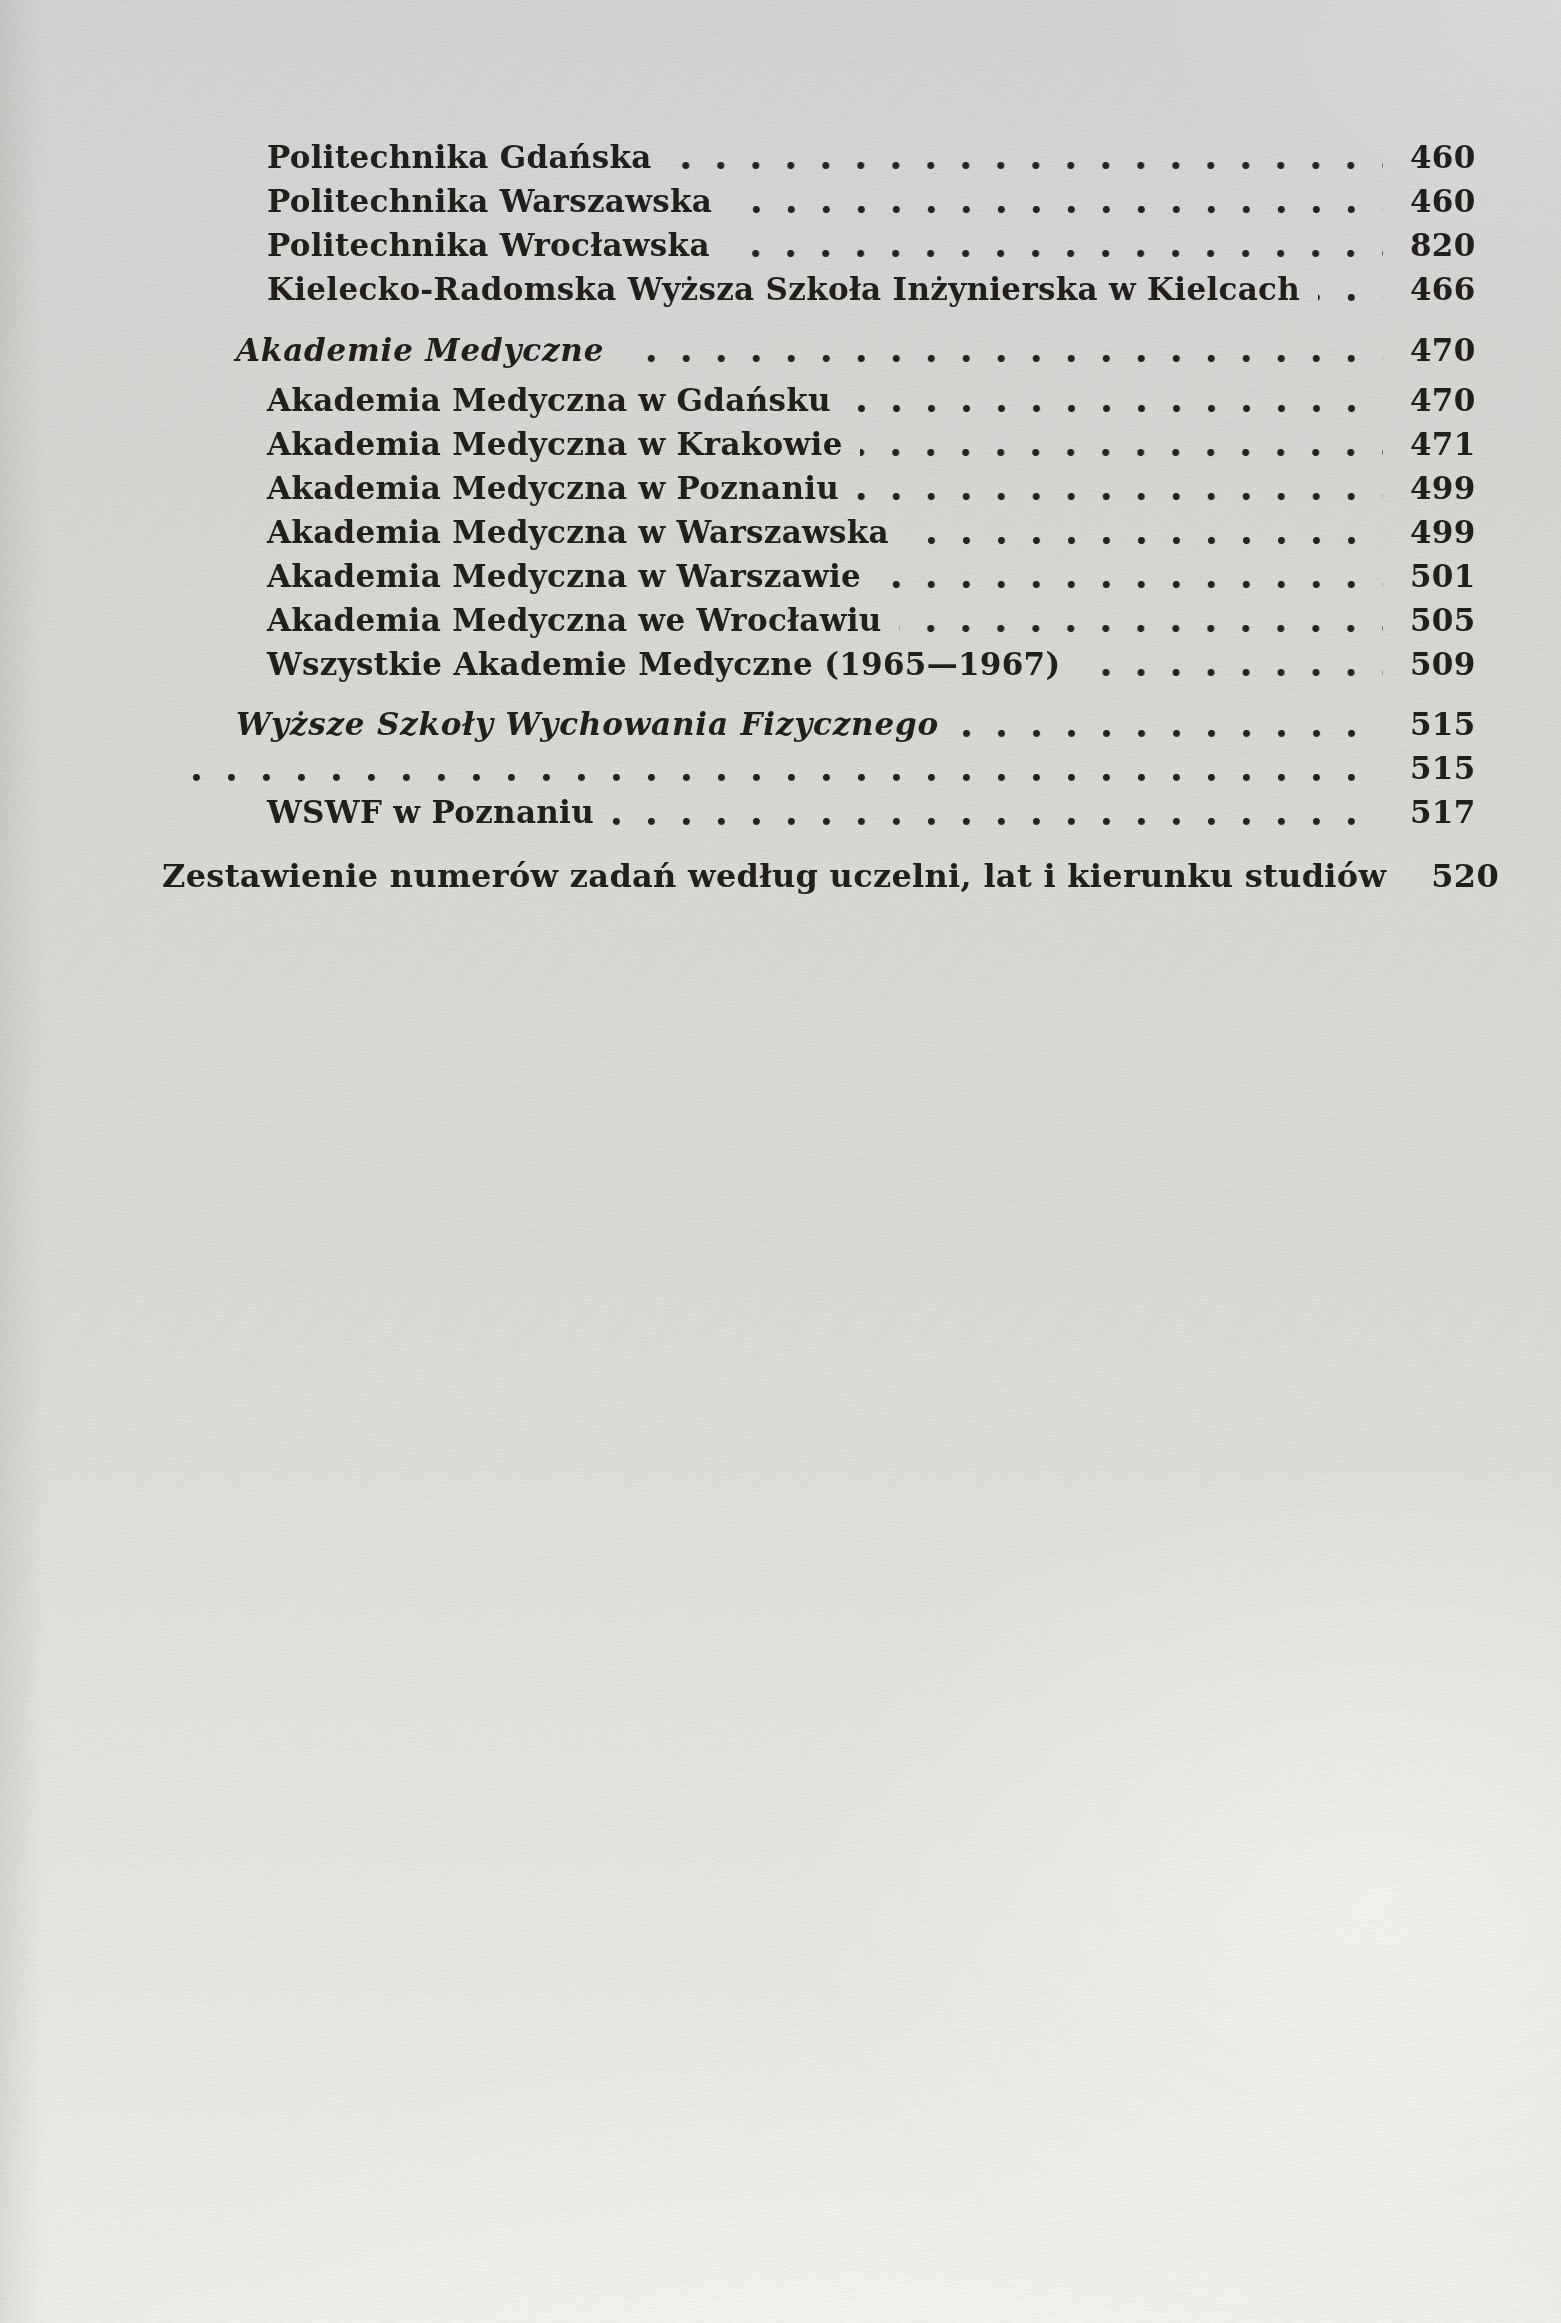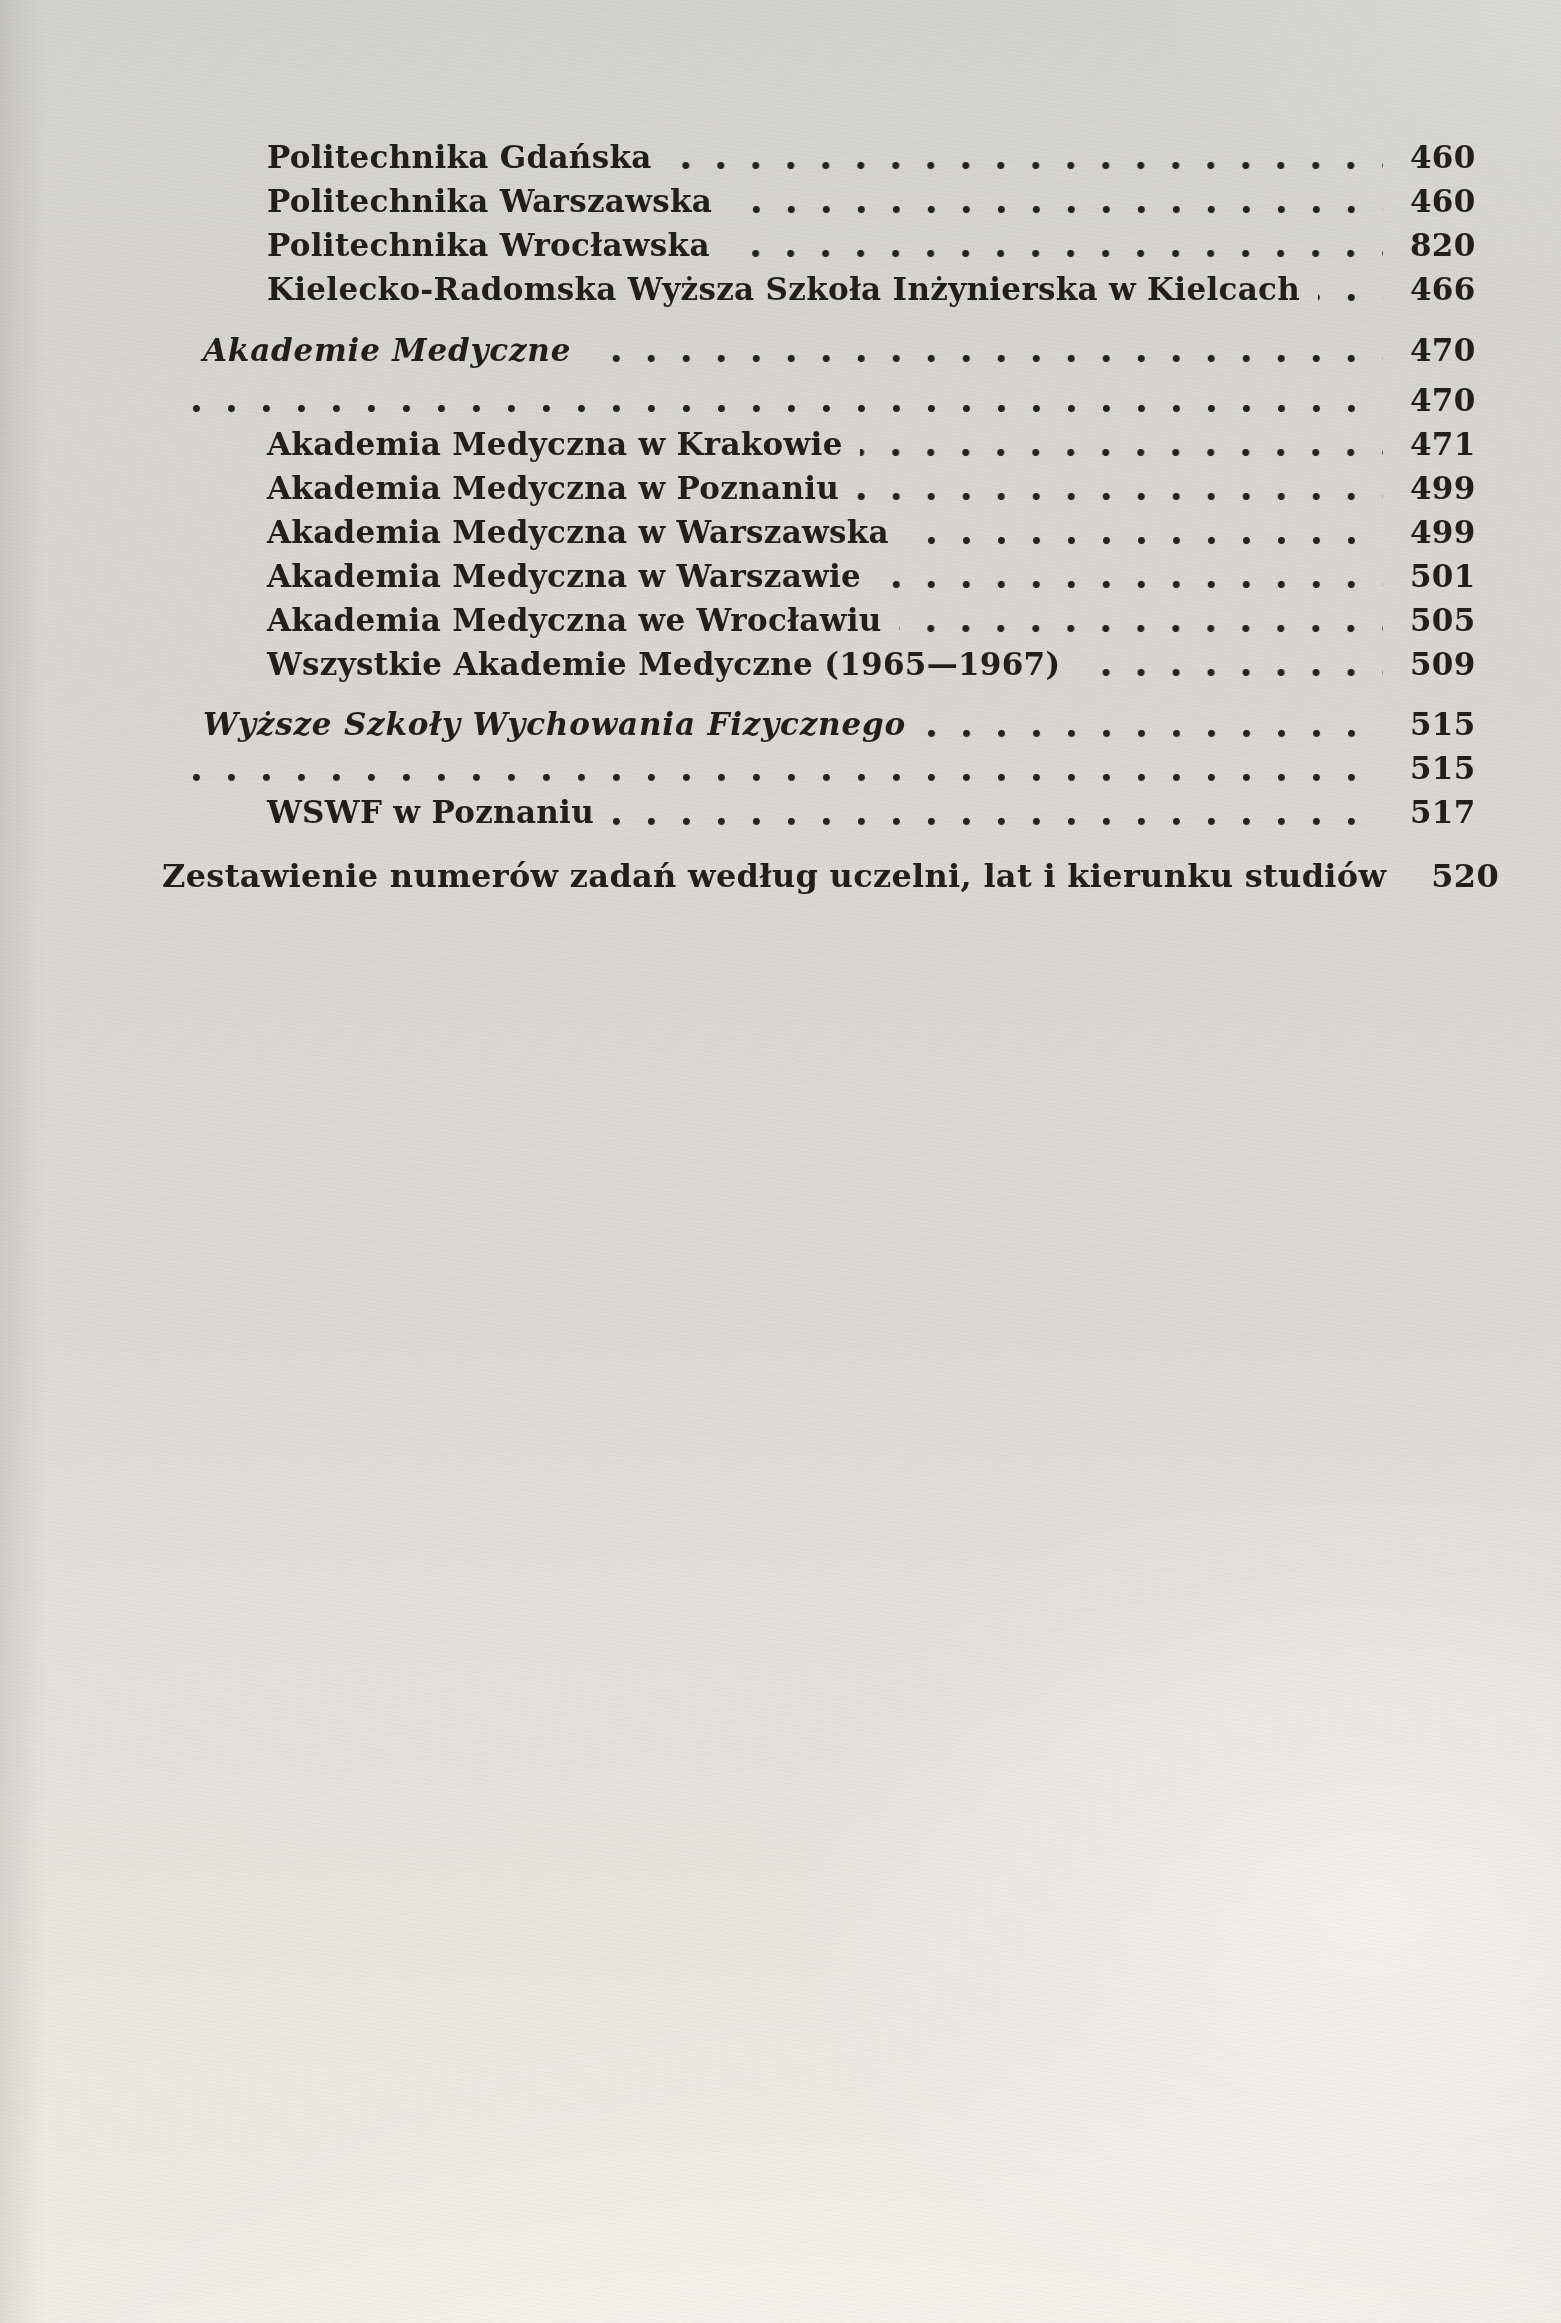--- a/index.html
+++ b/index.html
@@ -38,21 +38,21 @@
   .row {
     display: flex;
     align-items: flex-start;
     line-height: 44px;
     font-size: 31px;
     font-weight: 700;
     letter-spacing: 0.3px;
     white-space: nowrap;
   }
   .row .label { flex: 0 0 auto; }
-  .lvl1 .label { margin-left: 41px; font-style: italic; letter-spacing: 0.8px; }
+  .lvl1 .label { margin-left: 74px; font-style: italic; letter-spacing: 0.8px; }
   .lvl2 .label { margin-left: 105px; }
   .lvl0 { font-size: 32px; }
   .gap    { margin-top: 16.7px; }
   .gap-sm { margin-top: 5.9px; }
   .gap-lg { margin-top: 20px; }
   .leader {
     flex: 1 1 auto;
     align-self: flex-end;
     height: 8.8px;
     margin: 0 27.4px 7.8px 17.6px;
@@ -98,20 +98,21 @@
     <span class="pageno">466</span>
   </div>
 
   <div class="row lvl1 gap">
     <span class="label">Akademie Medyczne</span>
     <span class="leader"></span>
     <span class="pageno">470</span>
   </div>
 
   <div class="row lvl2 gap-sm">
+    <span class="label">Akademia Medyczna w Gdańsku</span>
     <span class="leader"></span>
     <span class="pageno">470</span>
   </div>
 
   <div class="row lvl2">
     <span class="label">Akademia Medyczna w Krakowie</span>
     <span class="leader"></span>
     <span class="pageno">471</span>
   </div>
 

